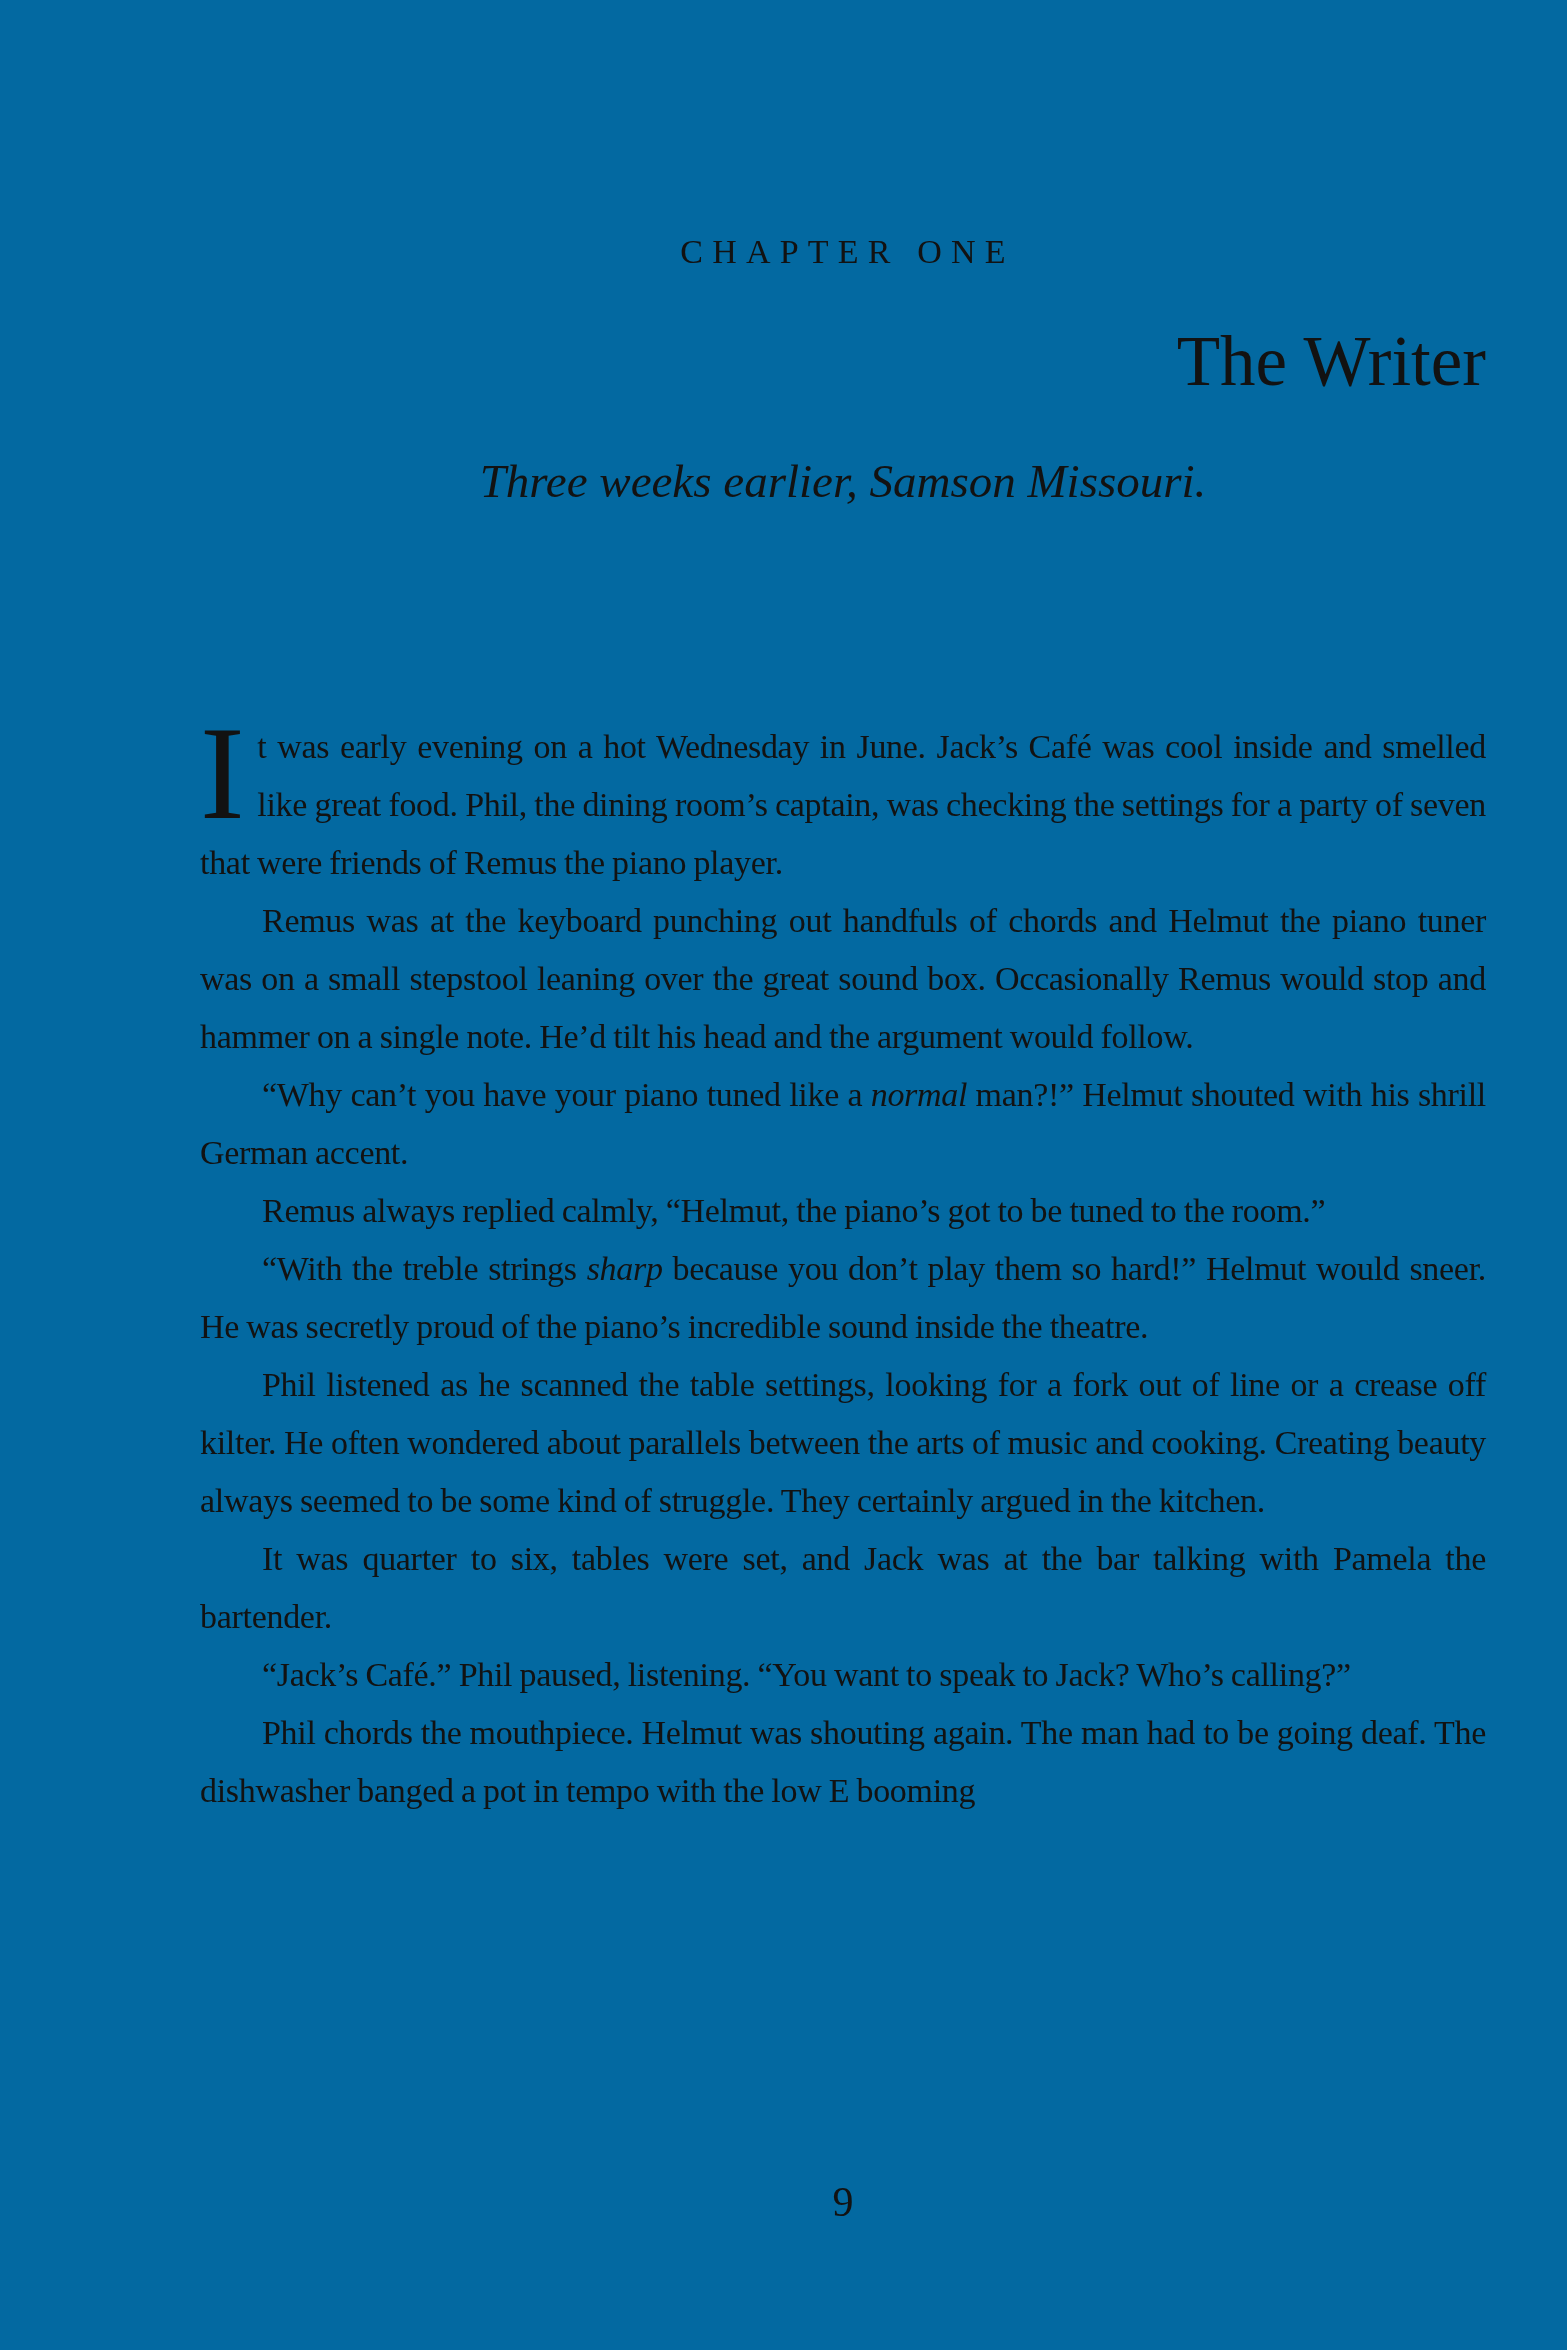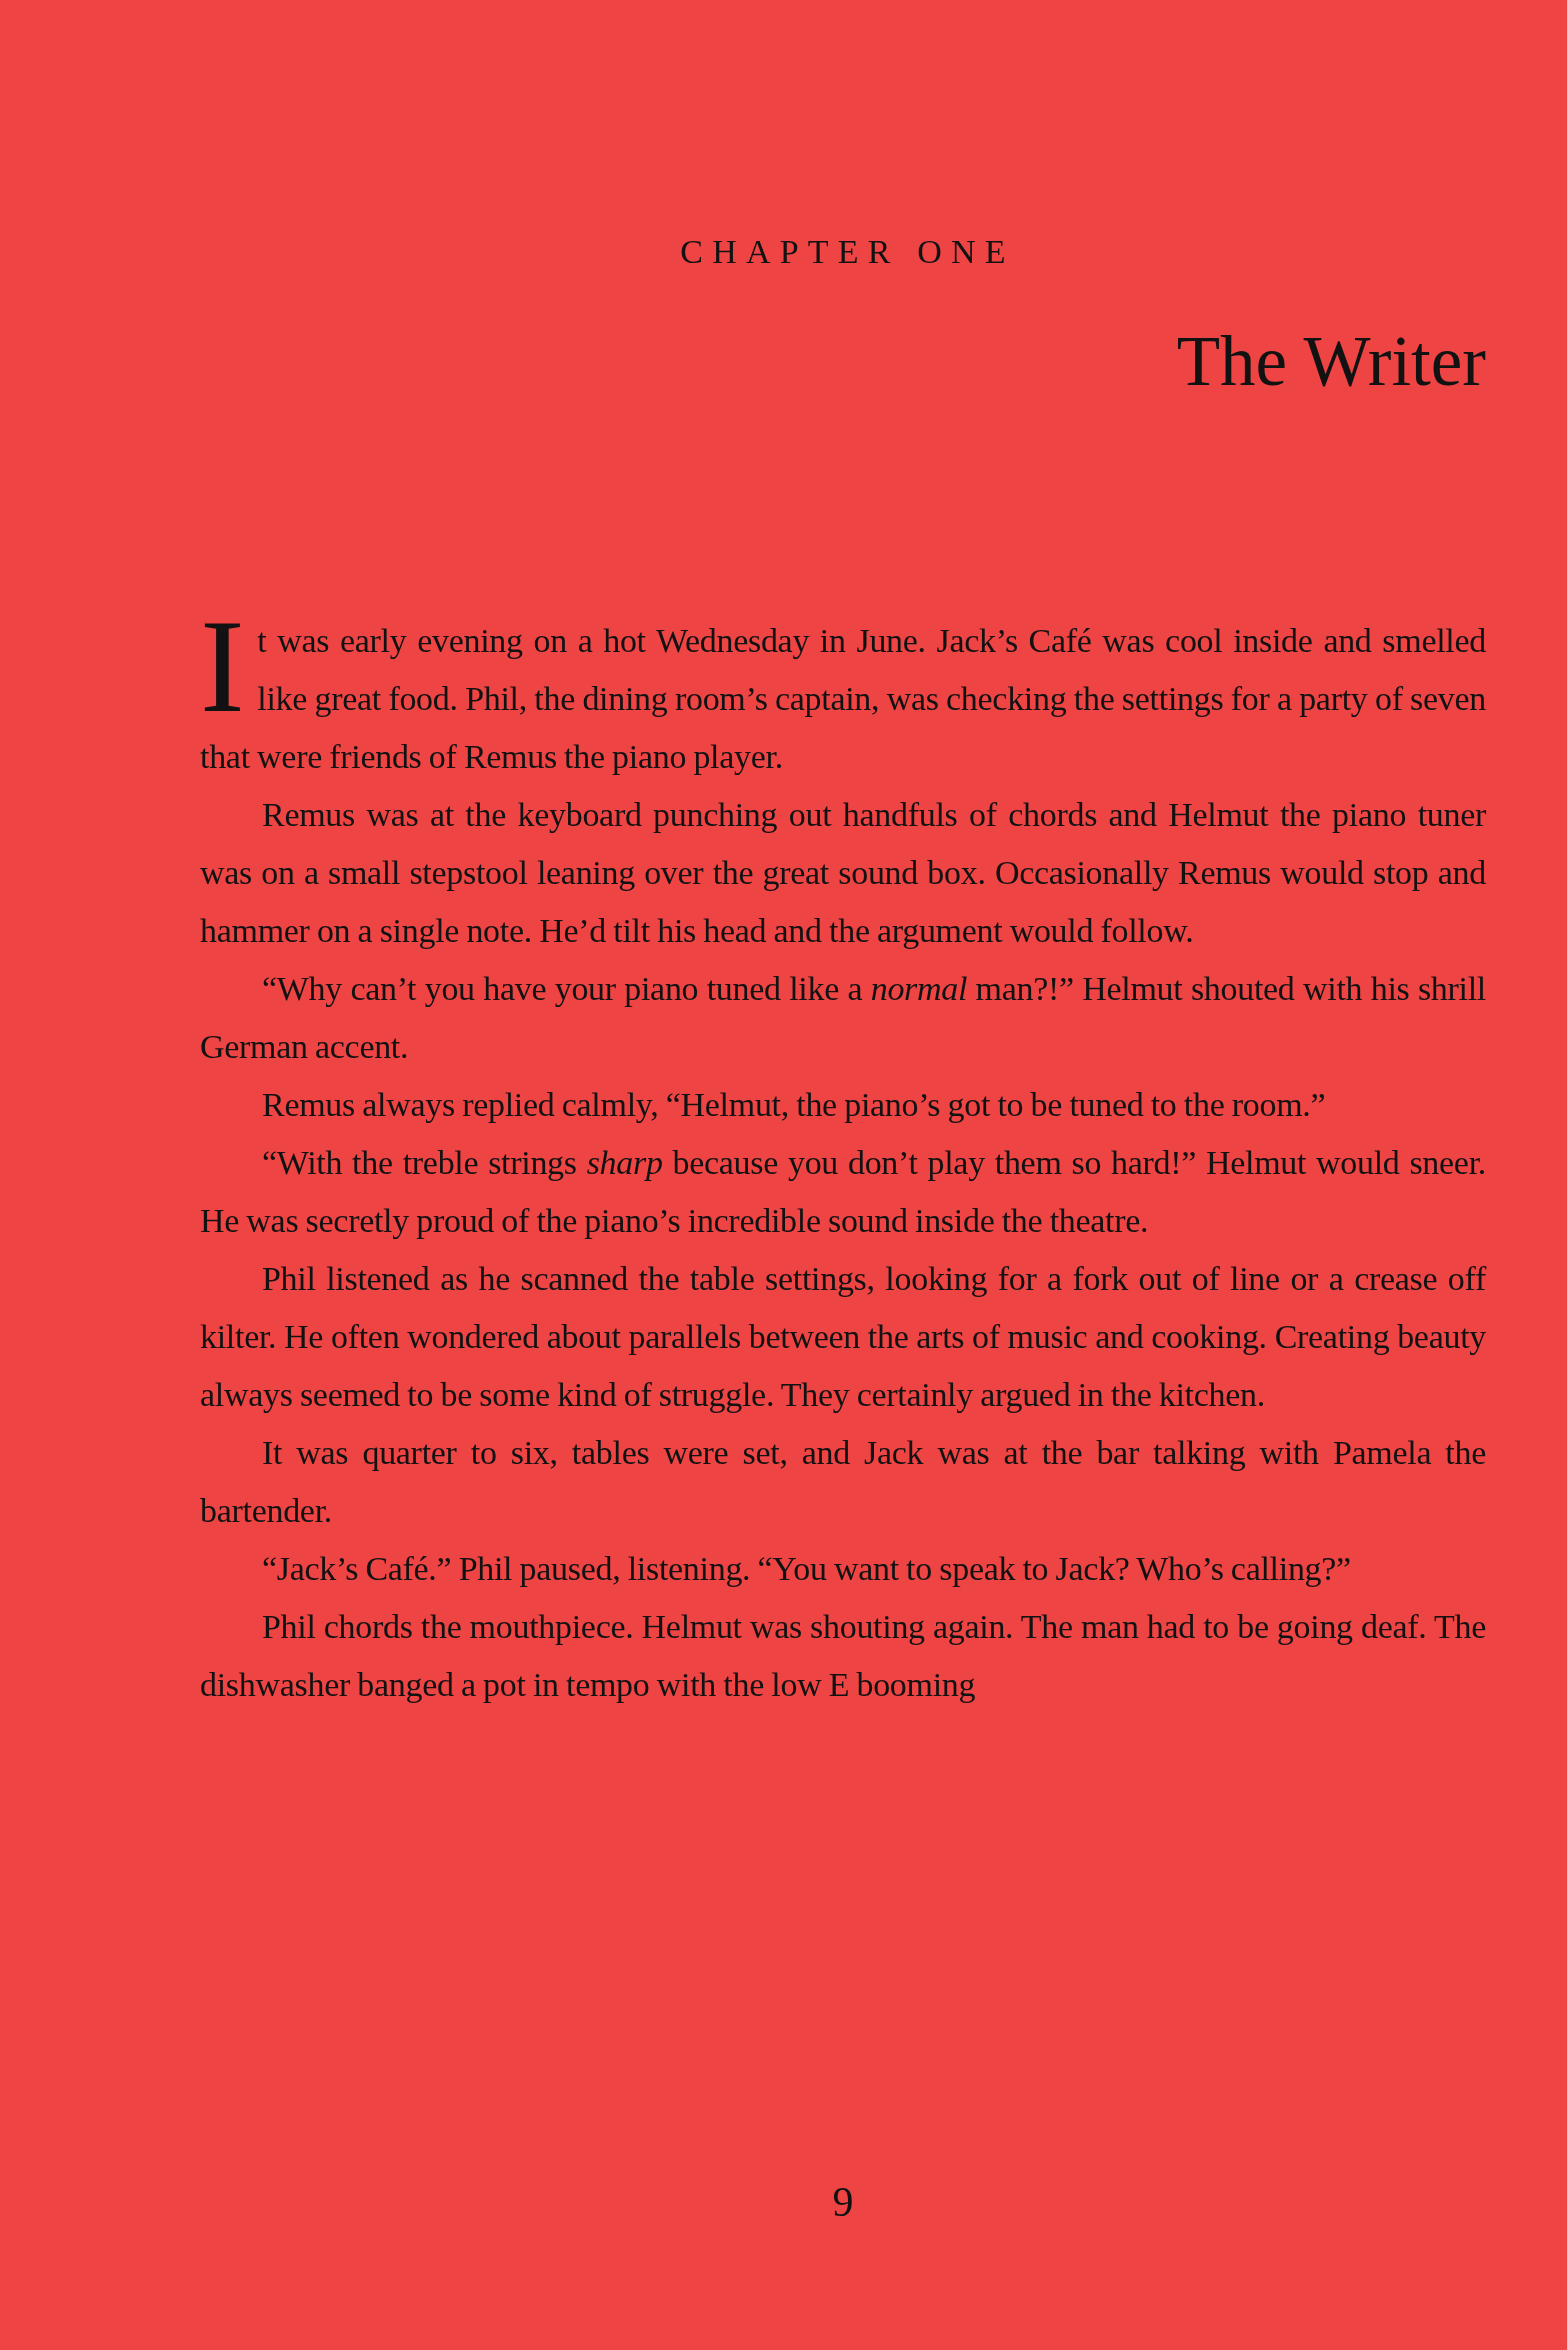--- a/index.html
+++ b/index.html
@@ -63,24 +63,25 @@
     position: absolute;
     left: 200px; top: 2178px;
     width: 1286px;
     text-align: center;
     font-size: 42px;
   }
 </style>
 </head>
 <body>
 
-<div class="page" style="background: #ef4444; color: rgb(18, 18, 18);">
+<div class="page" style="background: #0369a1; color: rgb(18, 18, 18);">
   <div class="column">
     <div class="chapter-label">CHAPTER ONE</div>
     <h1 class="title">The Writer</h1>
+    <div class="subtitle">Three weeks earlier, Samson Missouri.</div>
     <div class="body-text" id="body-text">
         <p class="para"><span class="dropcap">I</span><span>t was early evening on a hot Wednesday in June. Jack’s Café was cool inside and smelled like great food. Phil, the dining room’s captain, was checking the settings for a party of seven that were friends of Remus the piano player.</span></p>
         <p class="para indent"><span>Remus was at the keyboard punching out handfuls of chords and Helmut the piano tuner was on a small stepstool leaning over the great sound box. Occasionally Remus would stop and hammer on a single note. He’d tilt his head and the argument would follow.</span></p>
         <p class="para indent"><span>“Why can’t you have your piano tuned like a </span><em>normal</em><span> man?!” Helmut shouted with his shrill German accent.</span></p>
         <p class="para indent"><span>Remus always replied calmly, “Helmut, the piano’s got to be tuned to the room.”</span></p>
         <p class="para indent"><span>“With the treble strings </span><em>sharp</em><span> because you don’t play them so hard!” Helmut would sneer. He was secretly proud of the piano’s incredible sound inside the theatre.</span></p>
         <p class="para indent"><span>Phil listened as he scanned the table settings, looking for a fork out of line or a crease off kilter. He often wondered about parallels between the arts of music and cooking. Creating beauty always seemed to be some kind of struggle. They certainly argued in the kitchen.</span></p>
         <p class="para indent"><span>It was quarter to six, tables were set, and Jack was at the bar talking with Pamela the bartender.</span></p>
         <p class="para indent"><span>“Jack’s Café.” Phil paused, listening. “You want to speak to Jack? Who’s calling?”</span></p>
         <p class="para indent"><span>Phil chords the mouthpiece. Helmut was shouting again. The man had to be going deaf. The dishwasher banged a pot in tempo with the low E booming</span></p>

